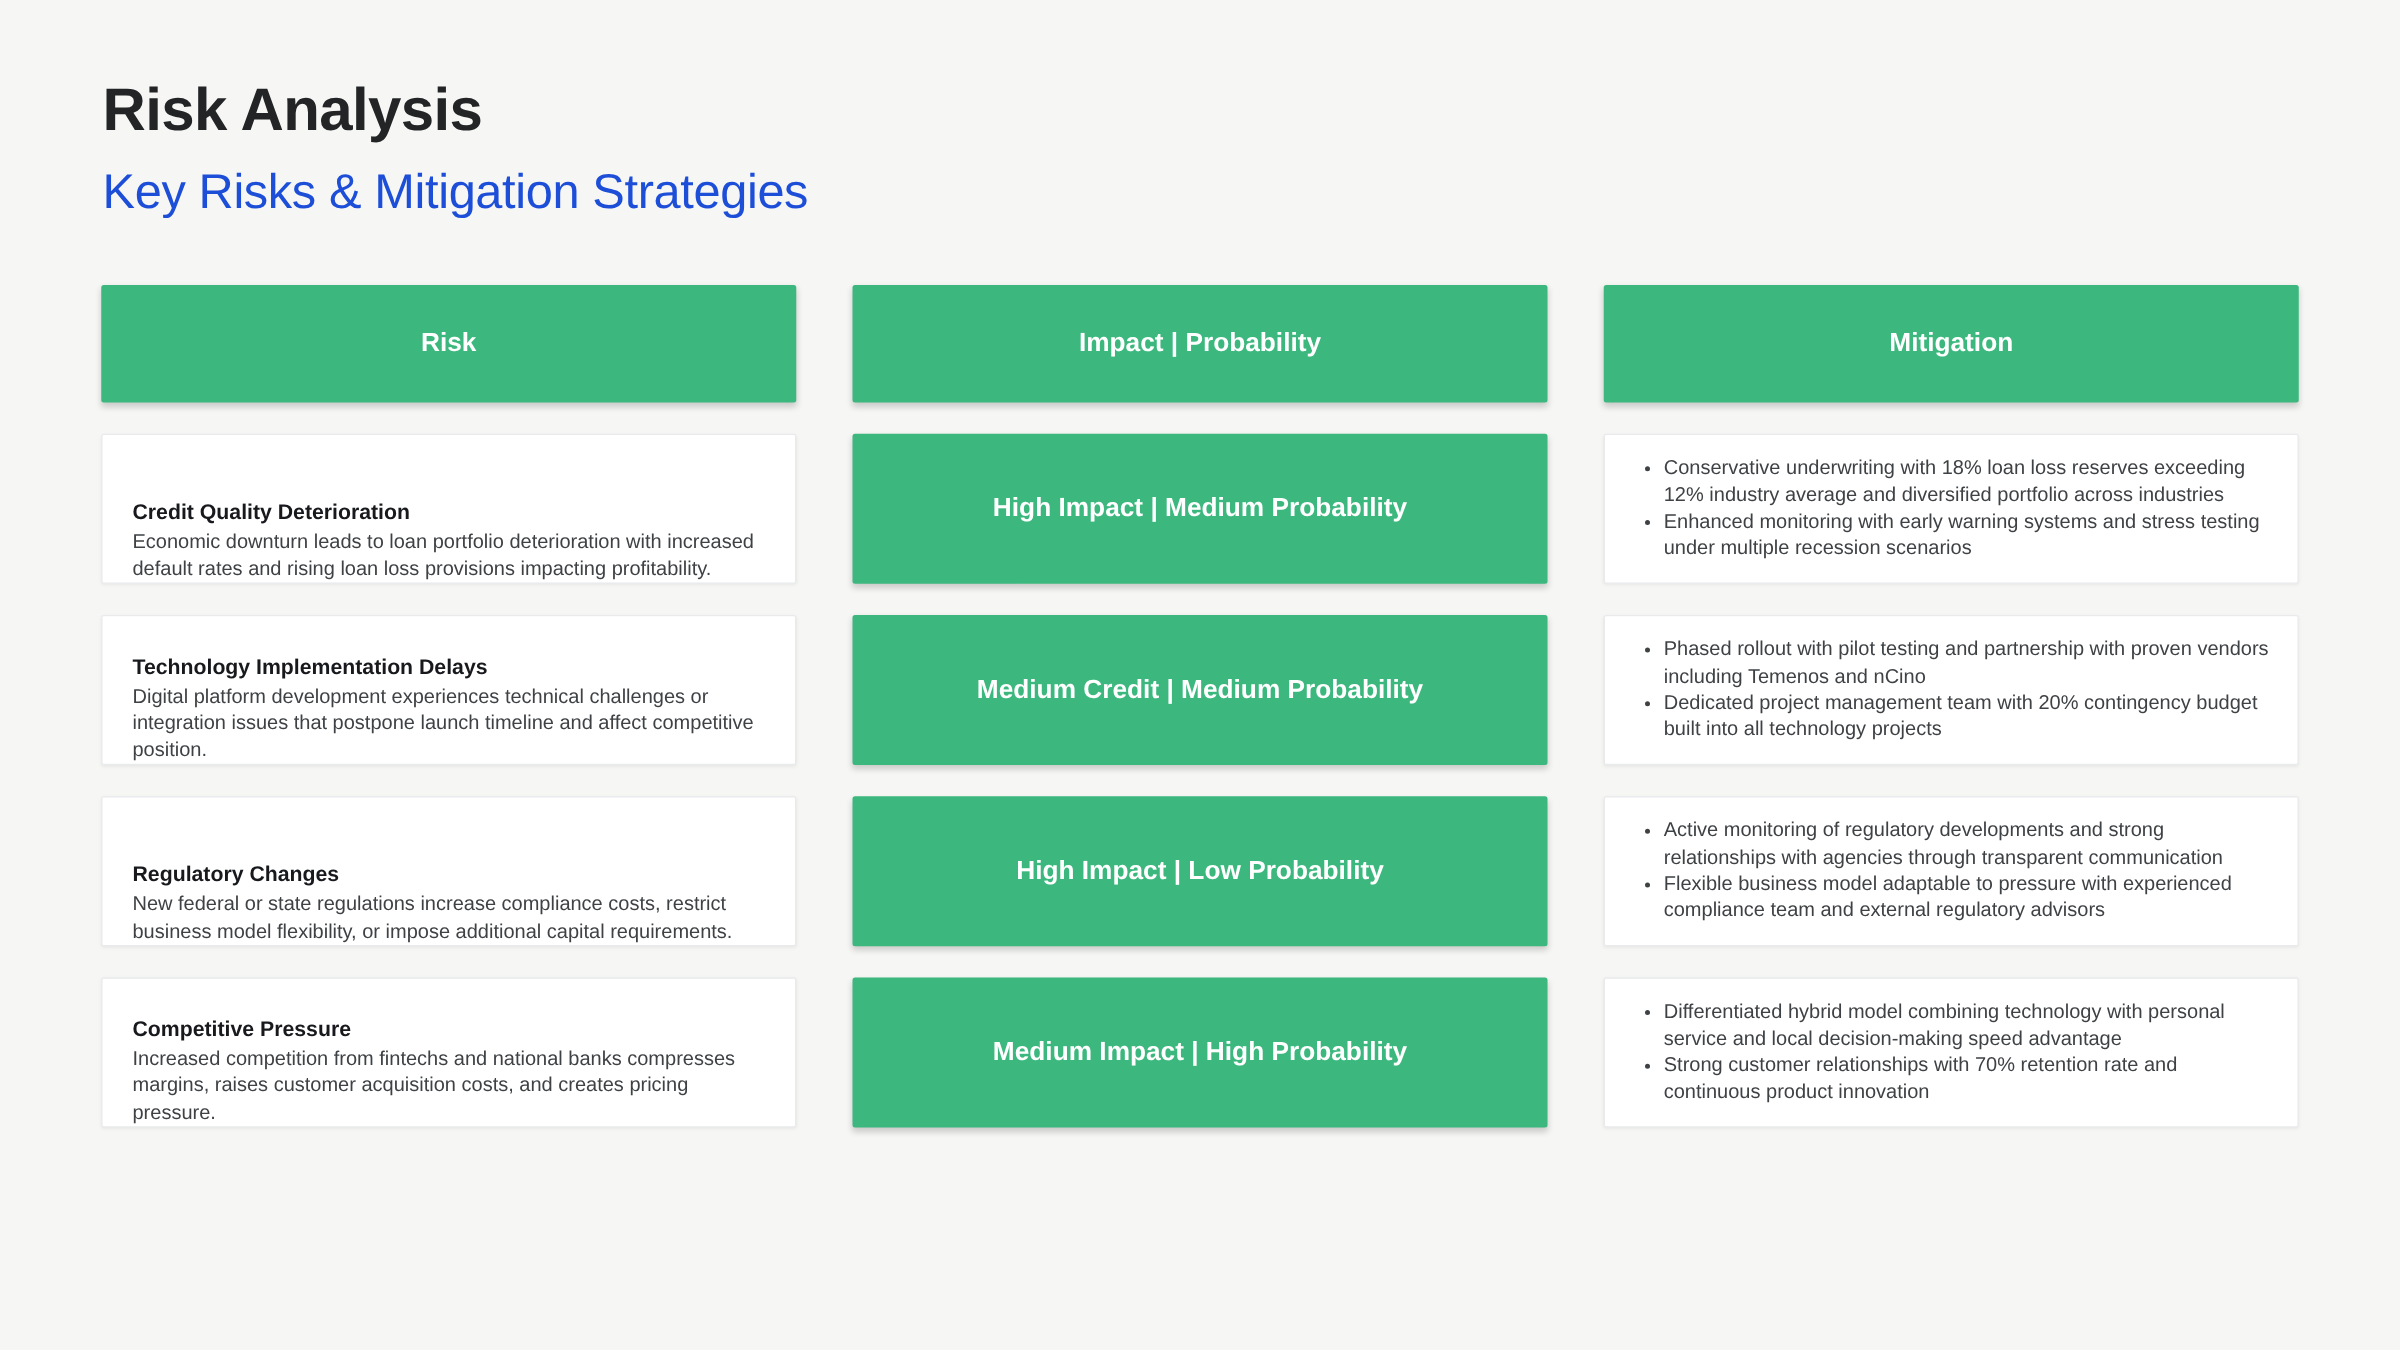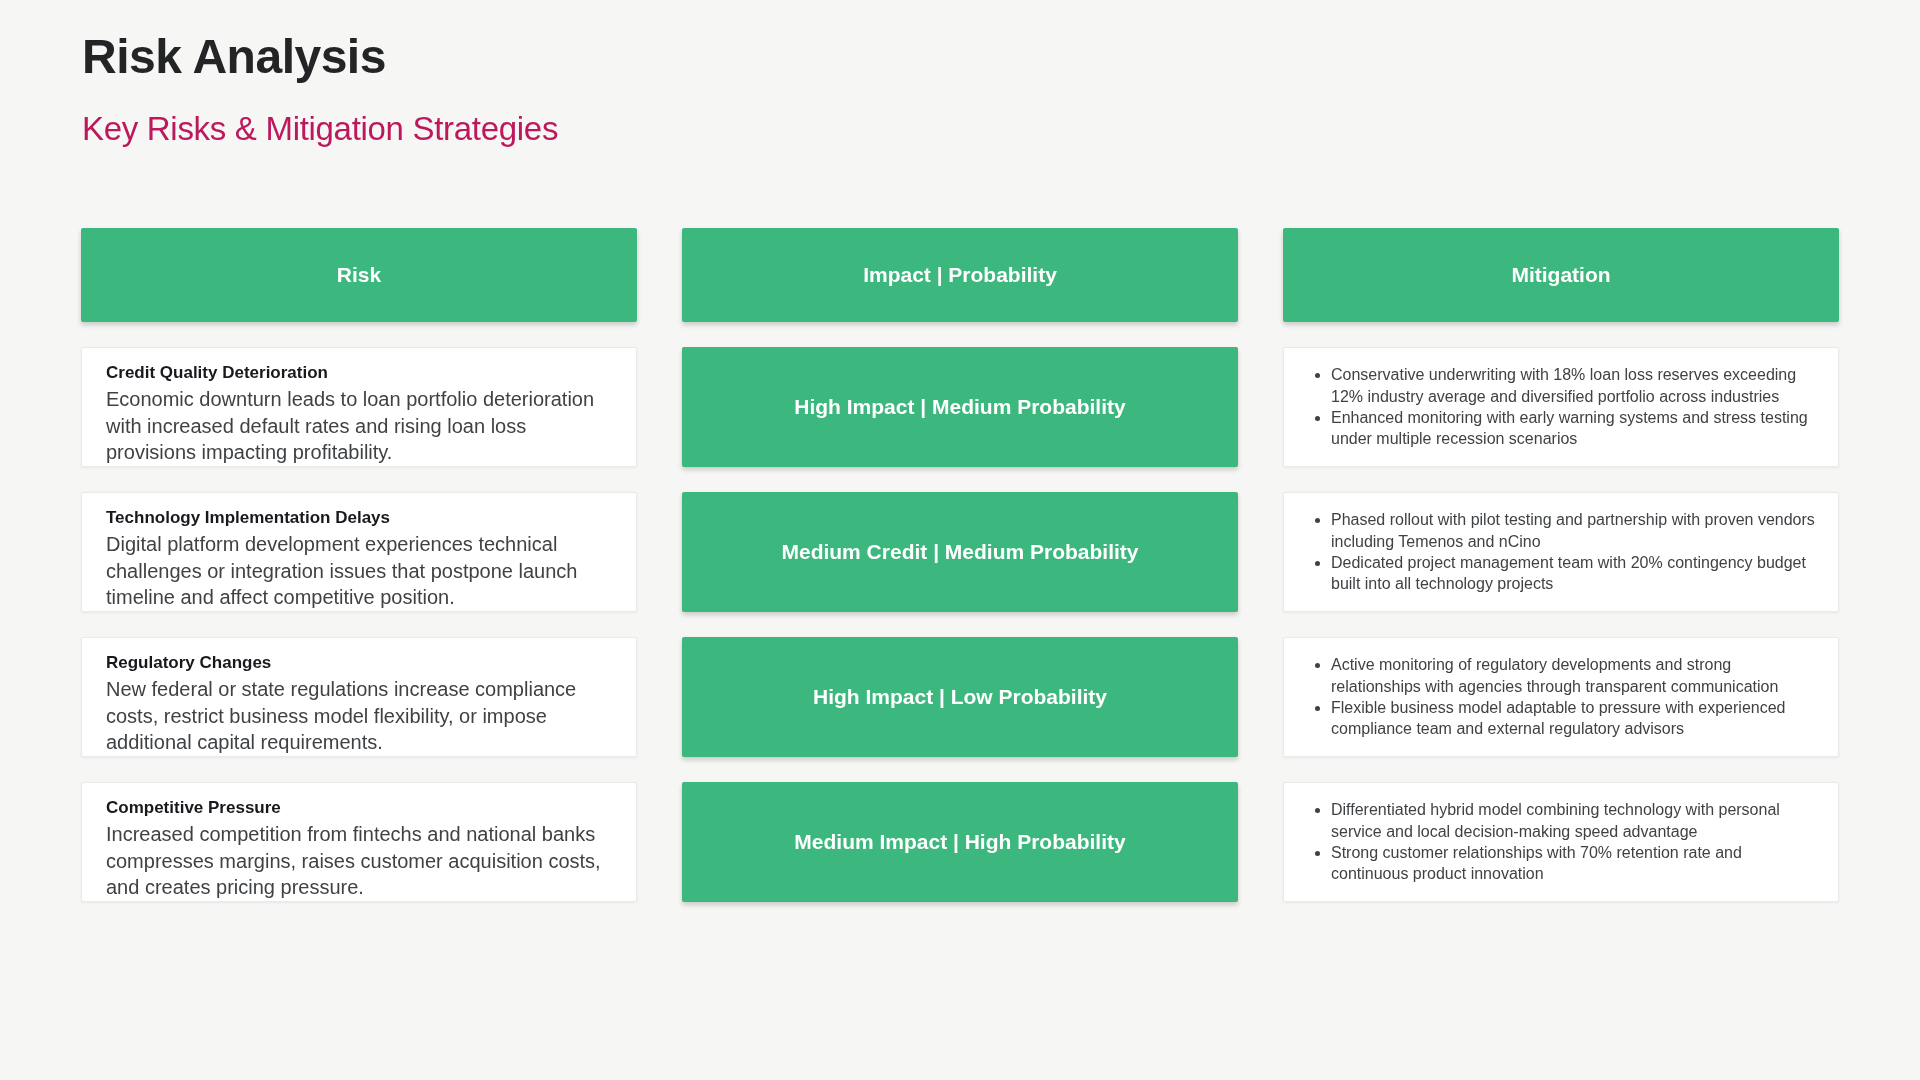--- a/index.html
+++ b/index.html
@@ -17,35 +17,35 @@
     overflow: hidden;
   }
   .slide {
     position: relative;
     width: 1920px;
     height: 1080px;
   }
   .page-header {
     position: absolute;
     left: 82px;
-    top: 28px;
+    top: 60px;
   }
   .page-title {
     margin: 0;
     font-size: 48px;
     font-weight: 700;
     color: #222426;
     letter-spacing: -0.5px;
     line-height: 1.2;
   }
   .page-subtitle {
-    margin: 23px 0 0 0;
-    font-size: 33px;
+    margin: 13px 0 0 0;
+    font-size: 39px;
     font-weight: 400;
-    color: #be185d;
+    color: #1d4ed8;
     letter-spacing: -0.3px;
     line-height: 1.2;
   }
   .risk-table {
     position: absolute;
     left: 81px;
     top: 228px;
     width: 1758px;
     display: grid;
     grid-template-columns: 556px 556px 556px;
@@ -89,21 +89,21 @@
     padding: 0 30px 0 24px;
   }
   .risk-title {
     font-size: 17px;
     font-weight: 700;
     color: #17191d;
     line-height: 1.3;
     margin-bottom: 2px;
   }
   .risk-desc {
-    font-size: 20px;
+    font-size: 16px;
     font-weight: 400;
     color: #3f4245;
     line-height: 1.33;
   }
   .mitigation-card {
     display: flex;
     align-items: center;
     padding: 8px 18px 8px 0;
   }
   .mitigation-card ul {

